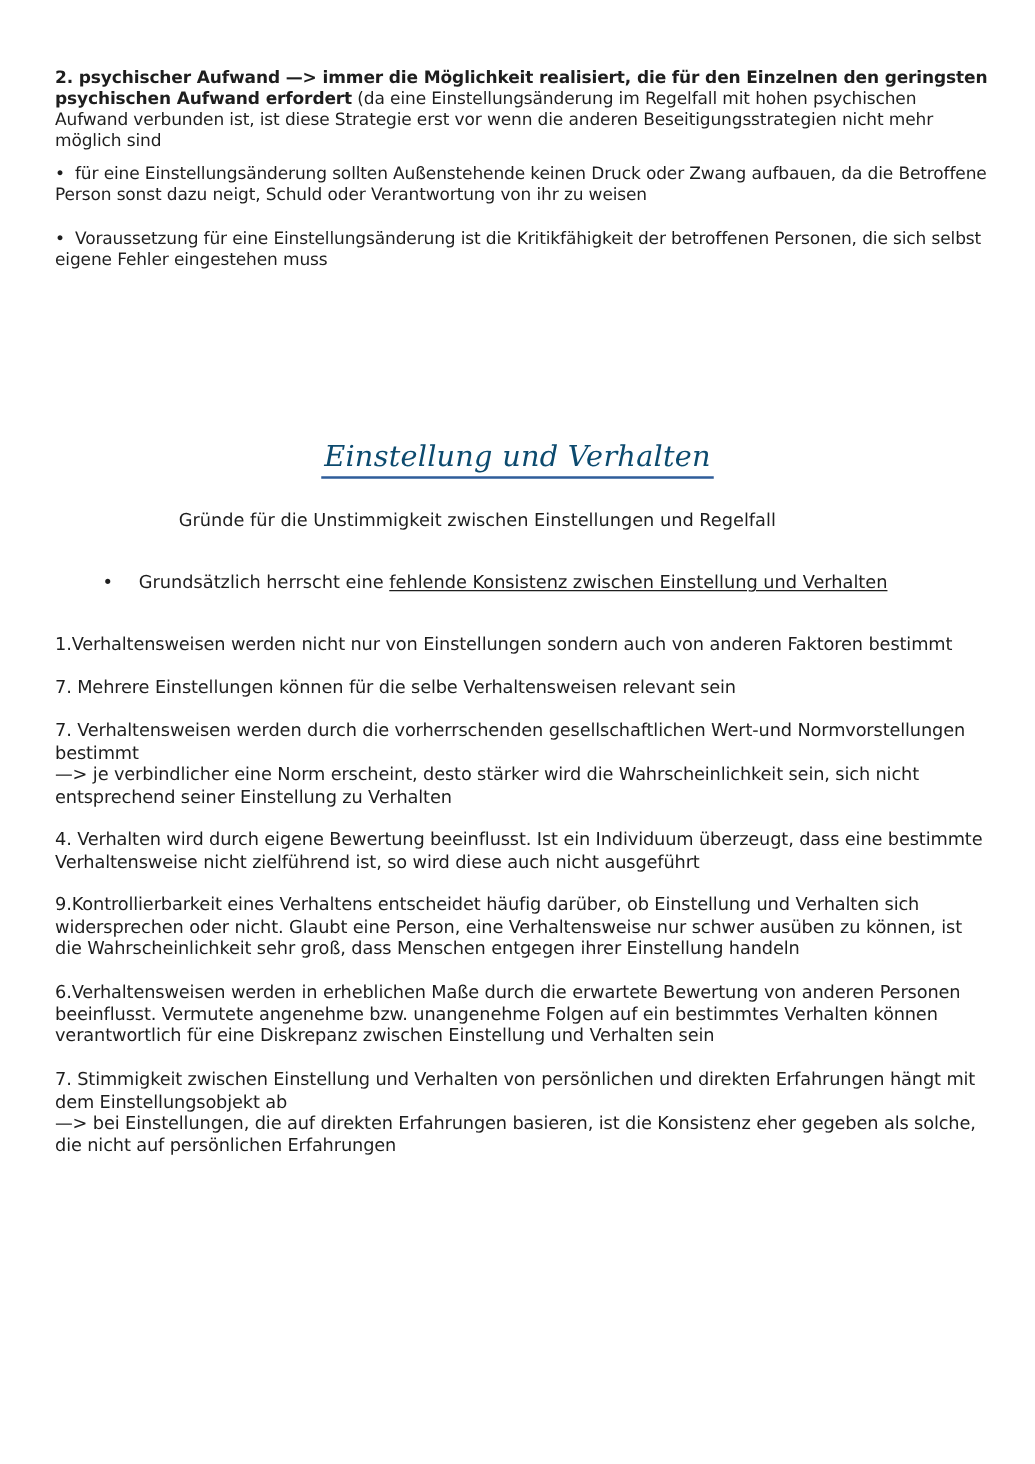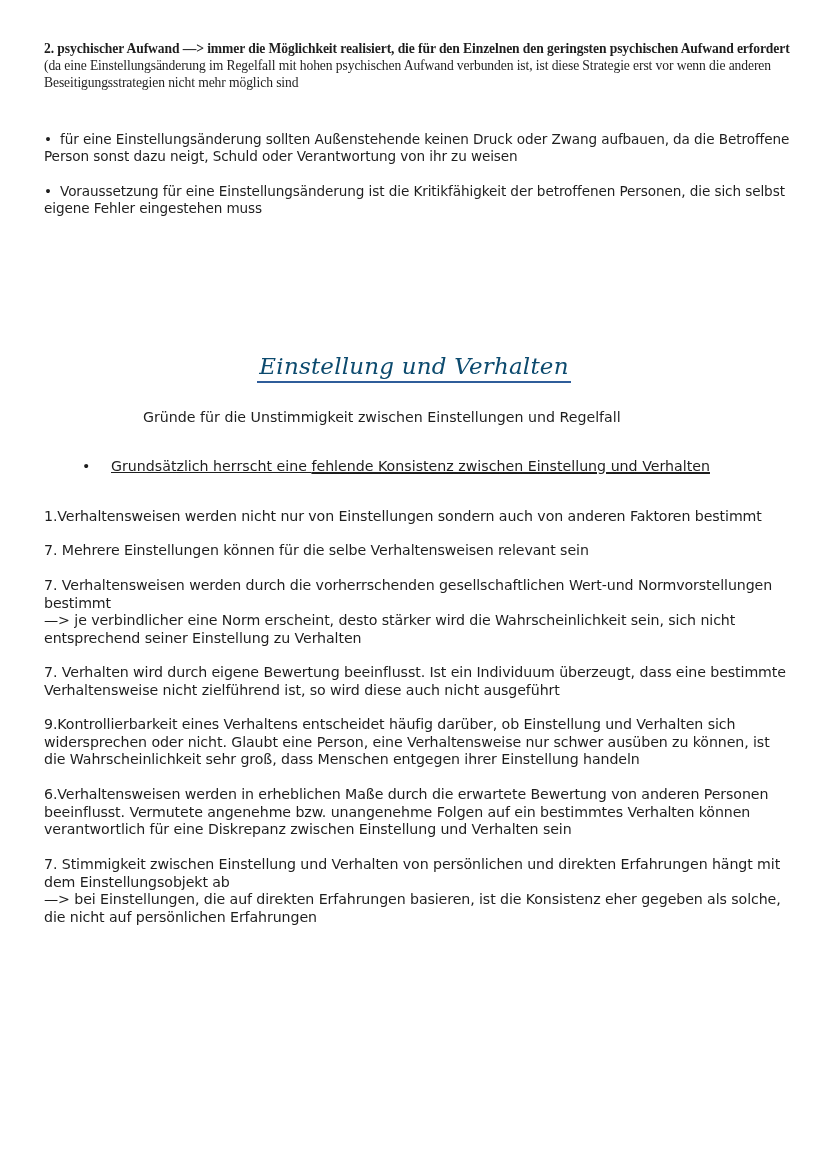--- a/index.html
+++ b/index.html
@@ -29,48 +29,48 @@
       padding: 0 2px 1px 2px;
       line-height: 28px;
       letter-spacing: 0.2px;
     }
     .subtitle {
       position: absolute; left: 143px; top: 408px;
       font-size: 14.2px; line-height: 18px;
     }
     .intro {
       position: absolute; left: 82px; top: 457px;
-      font-size: 14.2px; line-height: 18px; text-decoration: underline;
+      font-size: 14.2px; line-height: 18px;
     }
     .intro .dot { display: inline-block; width: 29px; }
     .u { text-decoration: underline; text-underline-offset: 2px; }
     .item { font-size: 14.2px; line-height: 17.5px; }
   </style>
 </head>
 <body>
 
 <div class="page">
 
-  <p class="p" style="top:40px;font-family:Liberation Serif, serif;"><span class="b">2.  psychischer Aufwand —&gt; immer die Möglichkeit realisiert, die für den Einzelnen den geringsten psychischen Aufwand erfordert</span><span> (da eine Einstellungsänderung im Regelfall mit hohen psychischen Aufwand verbunden ist, ist diese Strategie erst vor wenn die anderen Beseitigungsstrategien nicht mehr möglich sind</span></p>
+  <p class="p" style="top:54px;"><span class="b">2.  psychischer Aufwand —&gt; immer die Möglichkeit realisiert, die für den Einzelnen den geringsten psychischen Aufwand erfordert</span><span> (da eine Einstellungsänderung im Regelfall mit hohen psychischen Aufwand verbunden ist, ist diese Strategie erst vor wenn die anderen Beseitigungsstrategien nicht mehr möglich sind</span></p>
 
   <p class="p" style="top:131px;"><span class="bullet-dot">•</span><span>für eine Einstellungsänderung sollten Außenstehende keinen Druck oder Zwang aufbauen, da die Betroffene Person sonst dazu neigt, Schuld oder Verantwortung von ihr zu weisen</span></p>
 
   <p class="p" style="top:183px;"><span class="bullet-dot">•</span><span>Voraussetzung für eine Einstellungsänderung ist die Kritikfähigkeit der betroffenen Personen, die sich selbst eigene Fehler eingestehen muss</span></p>
 
   <div class="title-wrap">
     <span class="title">Einstellung und Verhalten</span>
   </div>
 
   <div class="subtitle">Gründe für die Unstimmigkeit zwischen Einstellungen und Regelfall</div>
 
   <div class="intro"><span class="dot">•</span><span>Grundsätzlich herrscht eine </span><span class="u">fehlende Konsistenz zwischen Einstellung und Verhalten</span></div>
 
   <p class="p item" style="top:508px;">1.Verhaltensweisen werden nicht nur von Einstellungen sondern auch von anderen Faktoren bestimmt</p>
   <p class="p item" style="top:542px;">7. Mehrere Einstellungen können für die selbe Verhaltensweisen relevant sein</p>
   <p class="p item" style="top:577px;">7. Verhaltensweisen werden durch die vorherrschenden gesellschaftlichen Wert-und Normvorstellungen bestimmt</p>
   <p class="p item" style="top:612px;">—&gt; je verbindlicher eine Norm erscheint, desto stärker wird die Wahrscheinlichkeit sein, sich nicht entsprechend seiner Einstellung zu Verhalten</p>
-  <p class="p item" style="top:664px;">7. Verhalten wird durch eigene Bewertung beeinflusst. Ist ein Individuum überzeugt, dass eine bestimmte Verhaltensweise nicht zielführend ist, so wird diese auch nicht ausgeführt</p>
+  <p class="p item" style="top:664px;">4. Verhalten wird durch eigene Bewertung beeinflusst. Ist ein Individuum überzeugt, dass eine bestimmte Verhaltensweise nicht zielführend ist, so wird diese auch nicht ausgeführt</p>
   <p class="p item" style="top:716px;">9.Kontrollierbarkeit eines Verhaltens entscheidet häufig darüber, ob Einstellung und Verhalten sich widersprechen oder nicht. Glaubt eine Person, eine Verhaltensweise nur schwer ausüben zu können, ist die Wahrscheinlichkeit sehr groß, dass Menschen entgegen ihrer Einstellung handeln</p>
   <p class="p item" style="top:786px;">6.Verhaltensweisen werden in erheblichen Maße durch die erwartete Bewertung von anderen Personen beeinflusst. Vermutete angenehme bzw. unangenehme Folgen auf ein bestimmtes Verhalten können verantwortlich für eine Diskrepanz zwischen Einstellung und Verhalten sein</p>
   <p class="p item" style="top:856px;">7. Stimmigkeit zwischen Einstellung und Verhalten von persönlichen und direkten Erfahrungen hängt mit dem Einstellungsobjekt ab</p>
   <p class="p item" style="top:891px;">—&gt; bei Einstellungen, die auf direkten Erfahrungen basieren, ist die Konsistenz eher gegeben als solche, die nicht auf persönlichen Erfahrungen</p>
 
 </div>
 
 </body></html>

